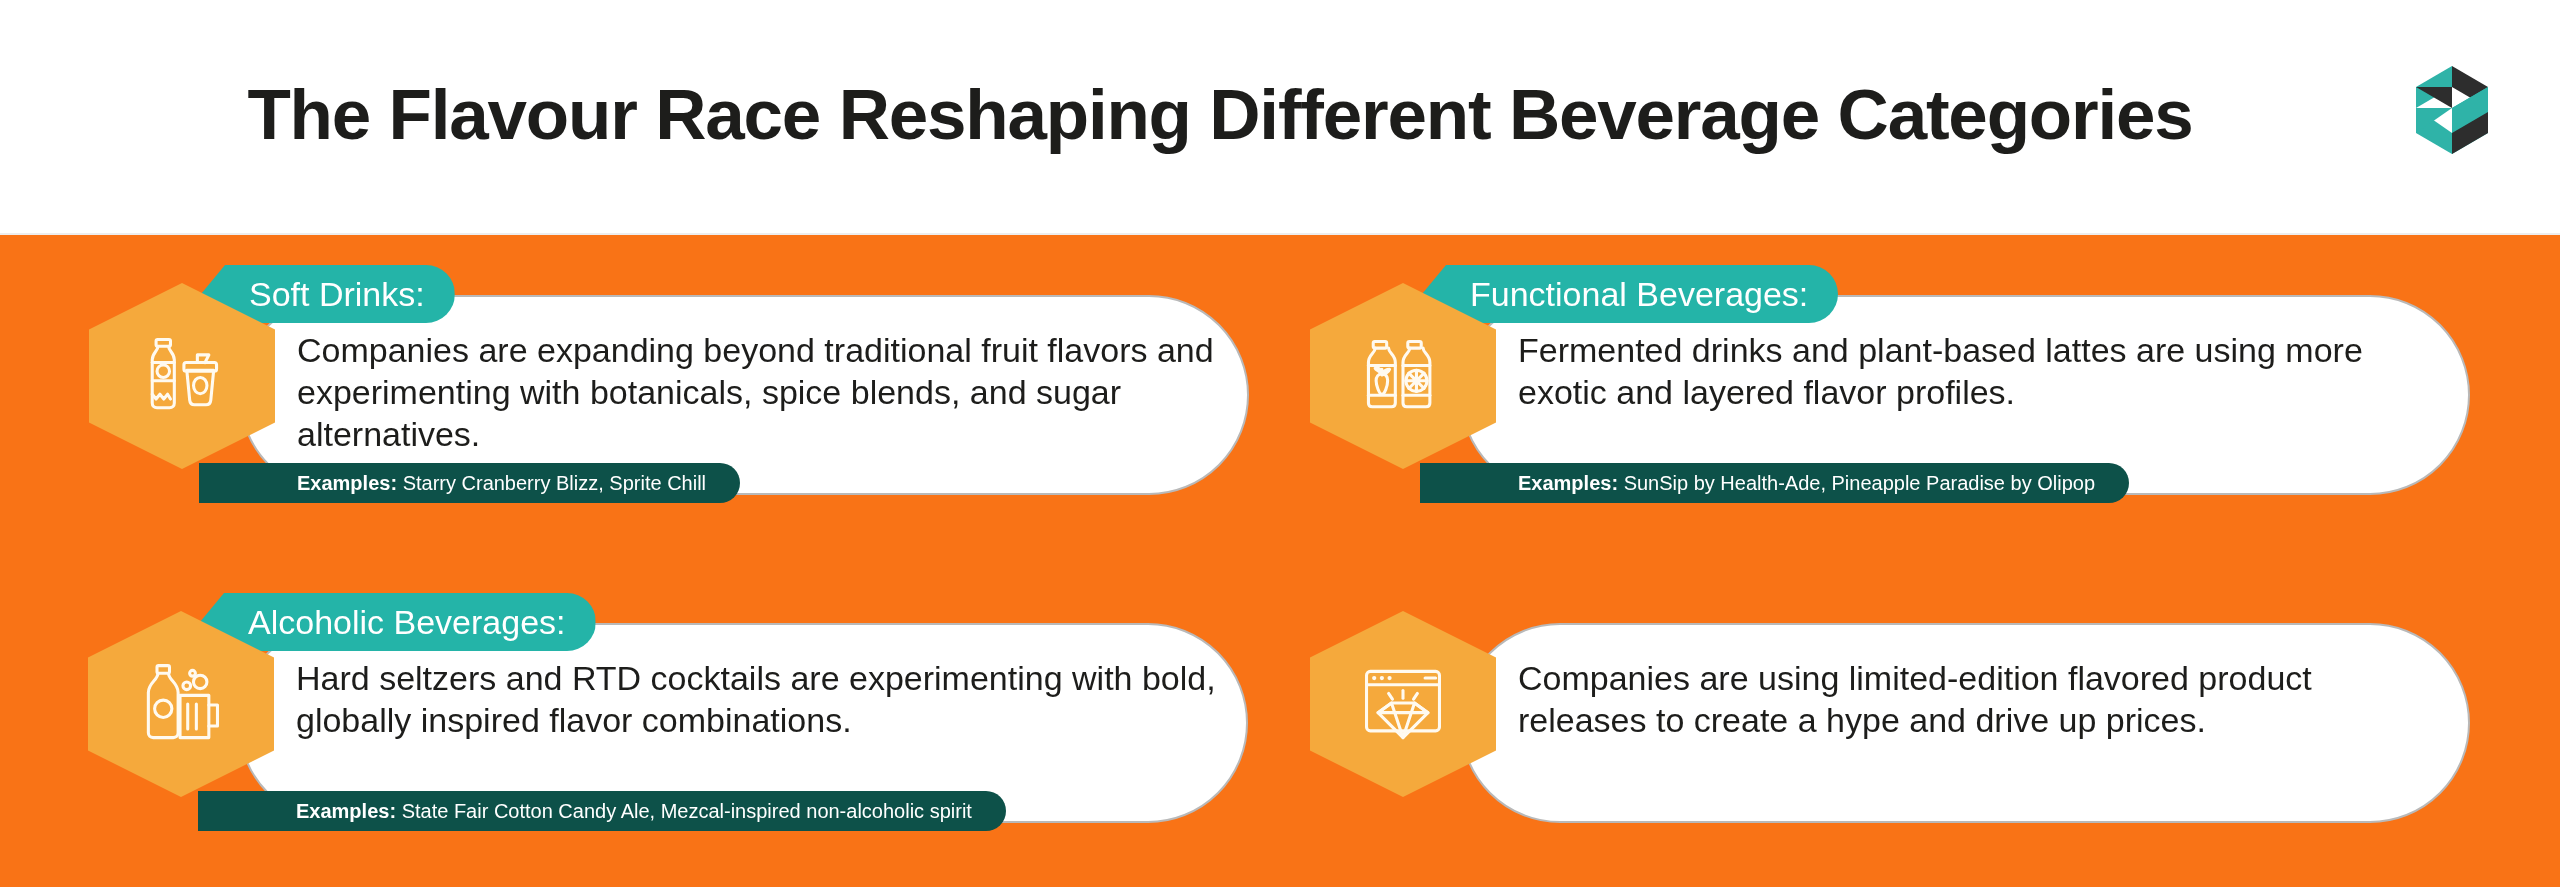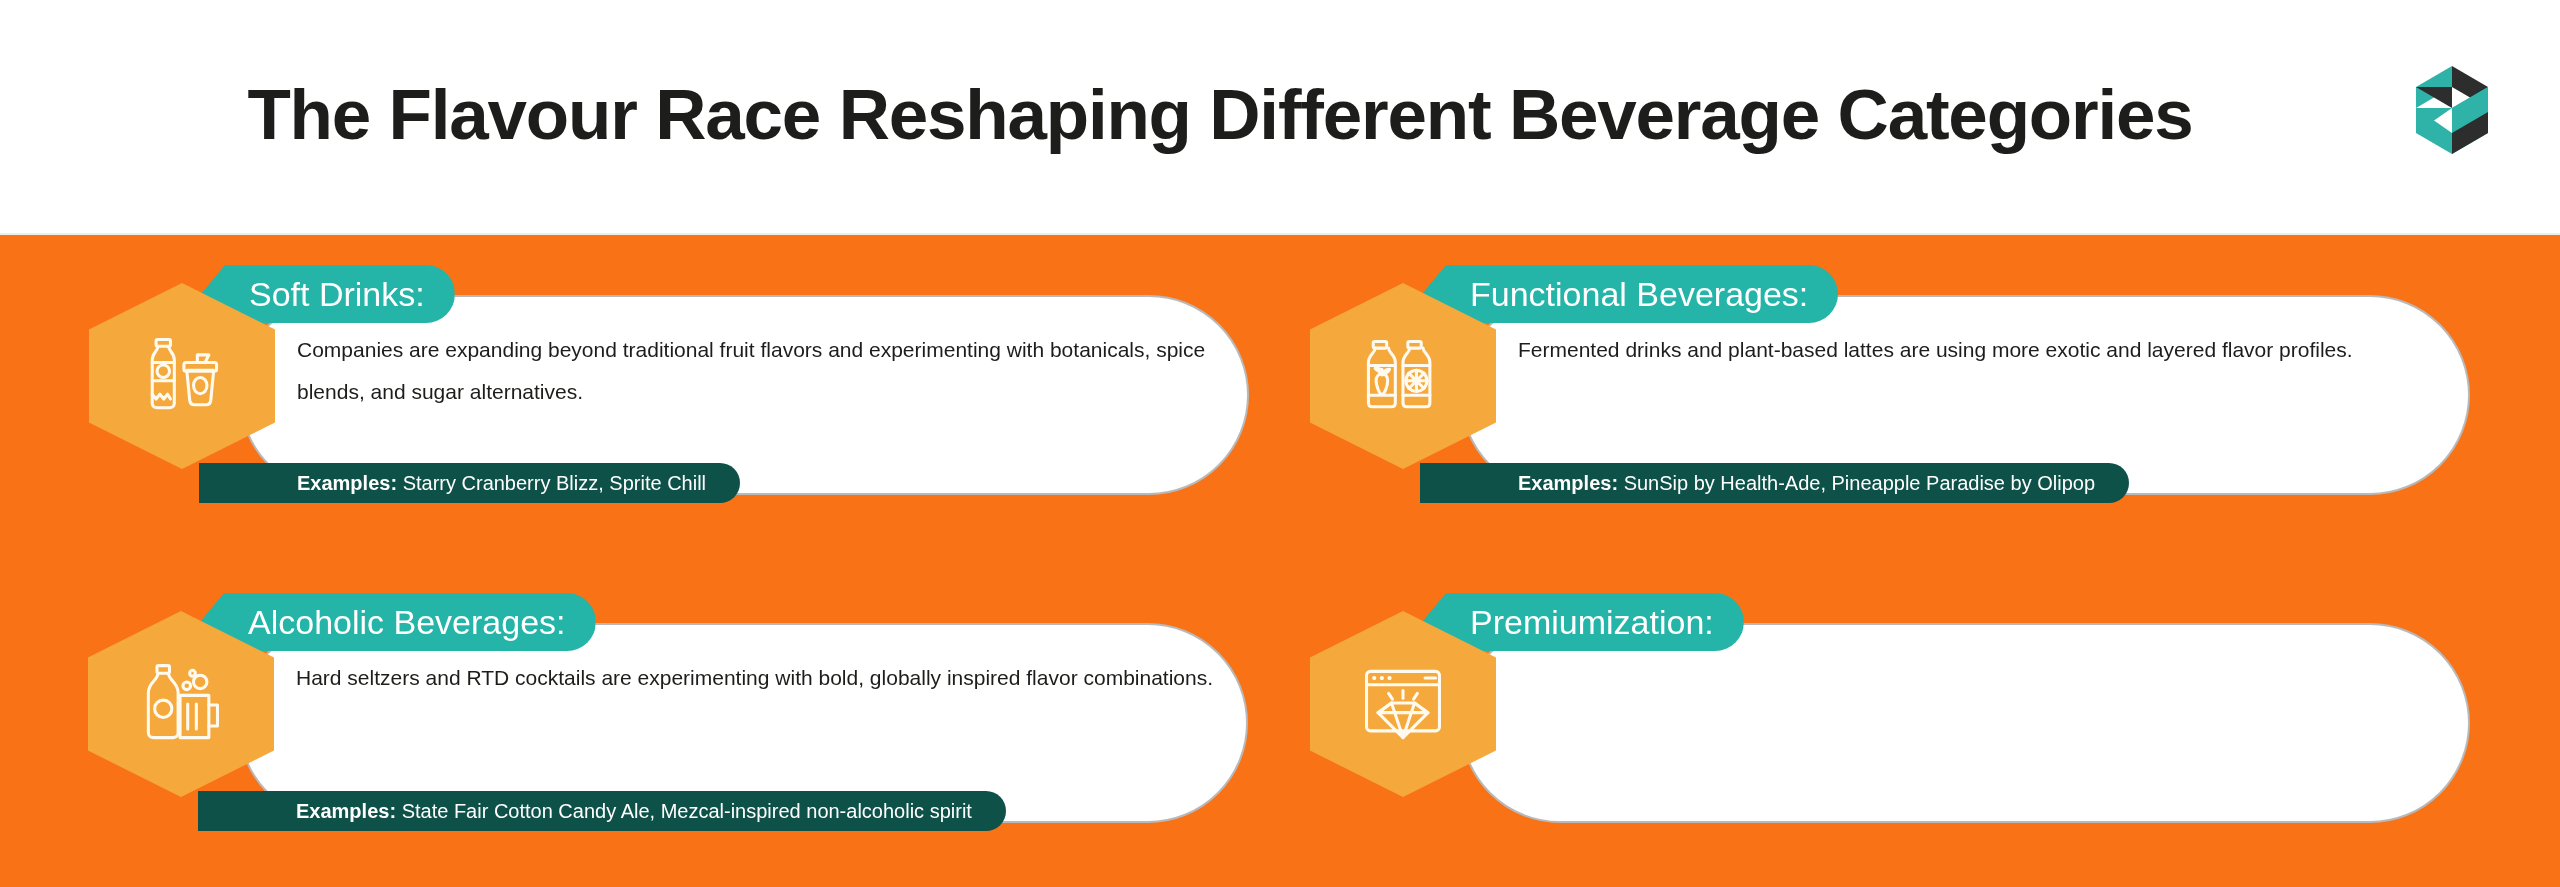--- a/index.html
+++ b/index.html
@@ -118,21 +118,21 @@
     justify-content: center;
   }
   .hex svg { width: 96px; height: 96px; display: block; }
 
   
   .card-body {
     position: absolute;
     left: 208px;
     top: 64px;
     width: 930px;
-    font-size: 21px;
+    font-size: 34px;
     line-height: 42px;
     color: #1d1d1b;
     z-index: 4;
   }
 
   
   .examples {
     position: absolute;
     left: 110px;
     height: 40px;
@@ -265,37 +265,37 @@
 
       <div class="examples">
         <b>Examples:</b>
         <span class="ex-text">SunSip by Health-Ade, Pineapple Paradise by Olipop</span>
       </div>
     </div>
 
     <div class="card c3">
       <div class="card-shell"></div>
 
-      <div class="card-title">Premiumization:</div>
 
       <div class="hex">
         <span>
           <svg viewBox="0 0 100 100" width="96" height="96" fill="none" stroke="#fffaf0" stroke-width="3.2" stroke-linecap="round" stroke-linejoin="round">
             <rect x="12" y="16" width="76" height="62" rx="4"></rect>
             <line x1="12" y1="30" x2="88" y2="30"></line>
             <circle cx="20" cy="23" r="2.2" fill="#fffaf0" stroke="none"></circle>
             <circle cx="28" cy="23" r="2.2" fill="#fffaf0" stroke="none"></circle>
             <circle cx="36" cy="23" r="2.2" fill="#fffaf0" stroke="none"></circle>
             <line x1="73" y1="23" x2="84" y2="23"></line>
             <path d="M38 49h24l14 10-26 26-26-26z"></path>
             <path d="M24 59h52M38 49l12 36M62 49L50 85M38 49l-14 10M62 49l14 10"></path>
             <line x1="50" y1="36" x2="50" y2="44"></line>
             <line x1="35" y1="39" x2="39" y2="45"></line>
             <line x1="65" y1="39" x2="61" y2="45"></line>
           </svg>
         </span>
       </div>
 
+      <div class="card-body">Companies are using limited-edition flavored product releases to create a hype and drive up prices.</div>
 
     </div>
 
   </div>
 </div>
 
 </body></html>

